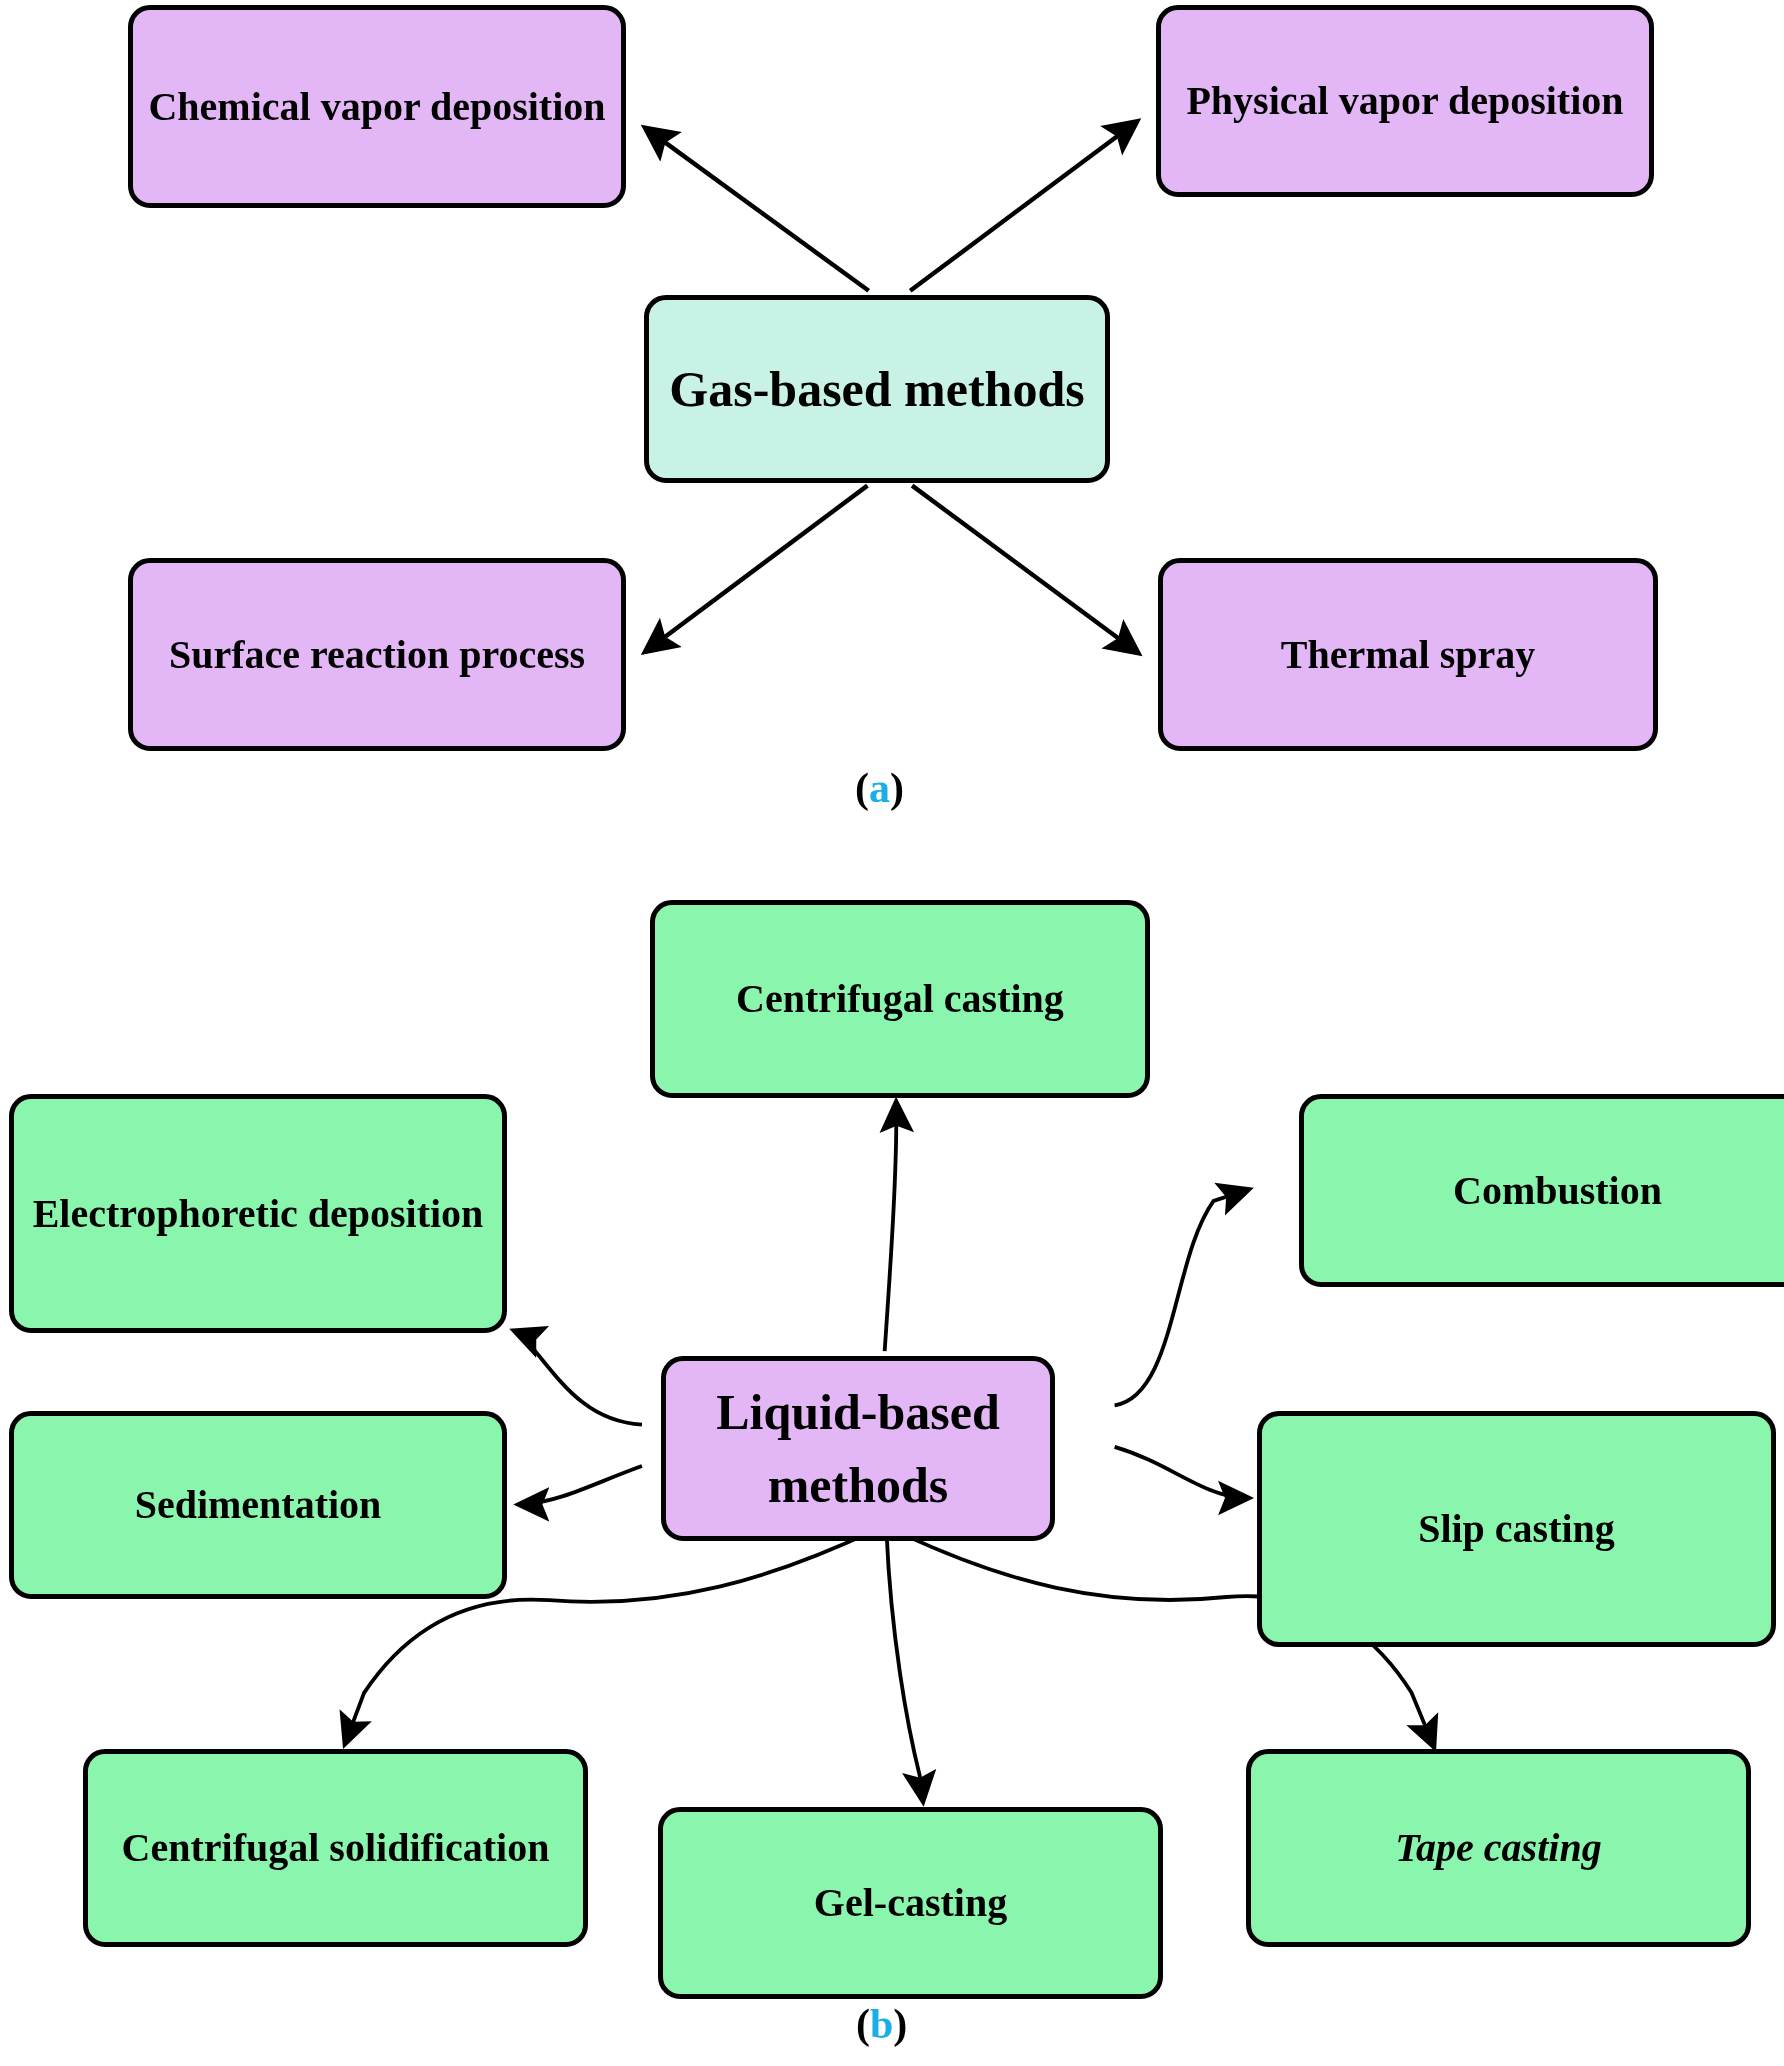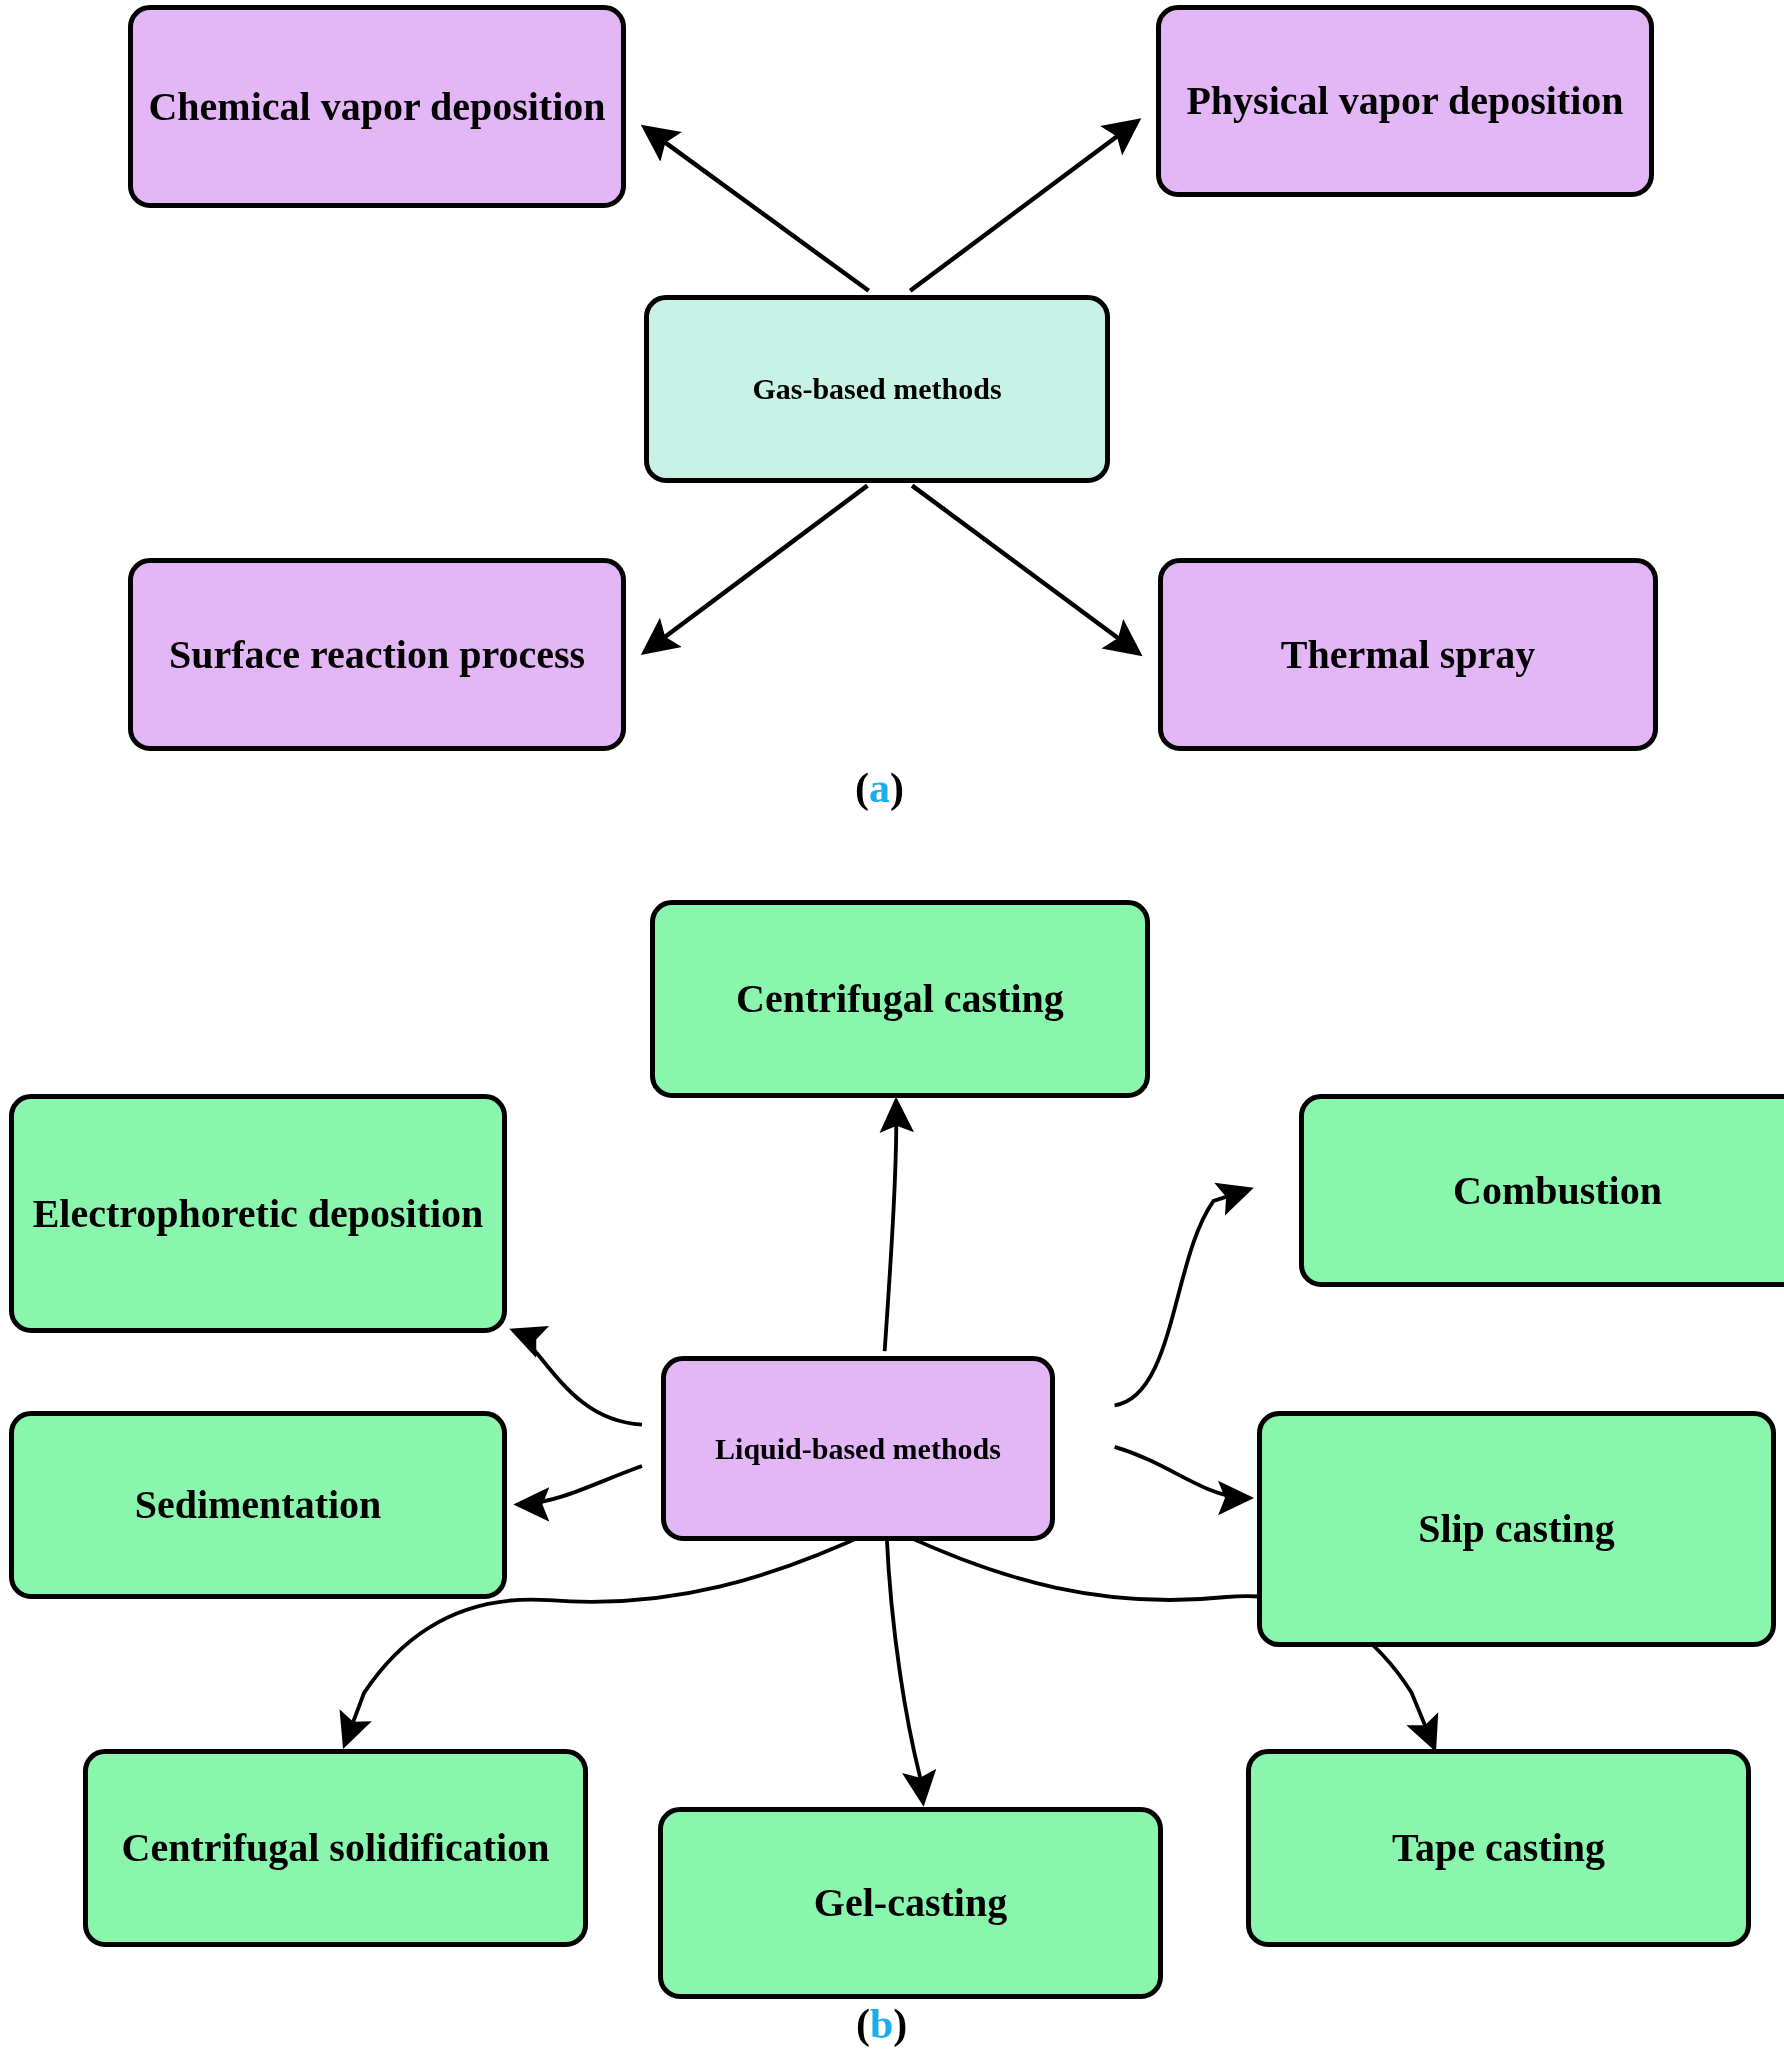--- a/index.html
+++ b/index.html
@@ -7,21 +7,21 @@
        font-family:"Liberation Serif","DejaVu Serif",serif;}
   .canvas{position:absolute;inset:0;width:1784px;height:2066px;}
   svg.edges{position:absolute;left:0;top:0;width:1784px;height:2066px;overflow:visible;}
   .node{position:absolute;box-sizing:border-box;border:5.7px solid #000;border-radius:22px;
         display:flex;align-items:center;justify-content:center;text-align:center;
         font-weight:bold;color:#000;line-height:1.45;z-index:5;}
   .node span{display:block;padding:0 9px;}
   .pink{background:#e3b7f5;}
   .mint{background:#c8f2e5;}
   .green{background:#8af5ad;}
-  .fs-big{font-size:30px;}
+  .fs-big{font-size:50px;}
   .fs-mid{font-size:40px;}
   .caption{position:absolute;font-size:42px;font-weight:bold;color:#000;
            font-family:"Liberation Serif","DejaVu Serif",serif;z-index:6;}
   .caption .accent{color:#19AEE8;}
 </style>
 </head>
 <body>
 
 <div class="canvas">
 
@@ -103,21 +103,21 @@
   </div>
 
   <div class="node green fs-mid" style="left:83px;top:1749px;width:505px;height:198px;">
     <span>Centrifugal solidification</span>
   </div>
 
   <div class="node green fs-mid" style="left:658px;top:1807px;width:505px;height:192px;">
     <span>Gel-casting</span>
   </div>
 
-  <div class="node green fs-mid" style="left:1246px;top:1749px;width:505px;height:198px;">
+  <div class="node green fs-mid" style="left:1246px;top:1749px;width:505px;height:198px;font-style:italic;">
     <span>Tape casting</span>
   </div>
 
   <div class="caption" style="left:856px;top:2000px;">
     <span>(</span><span class="accent">b</span><span>)</span>
   </div>
 
 </div>
 
 

